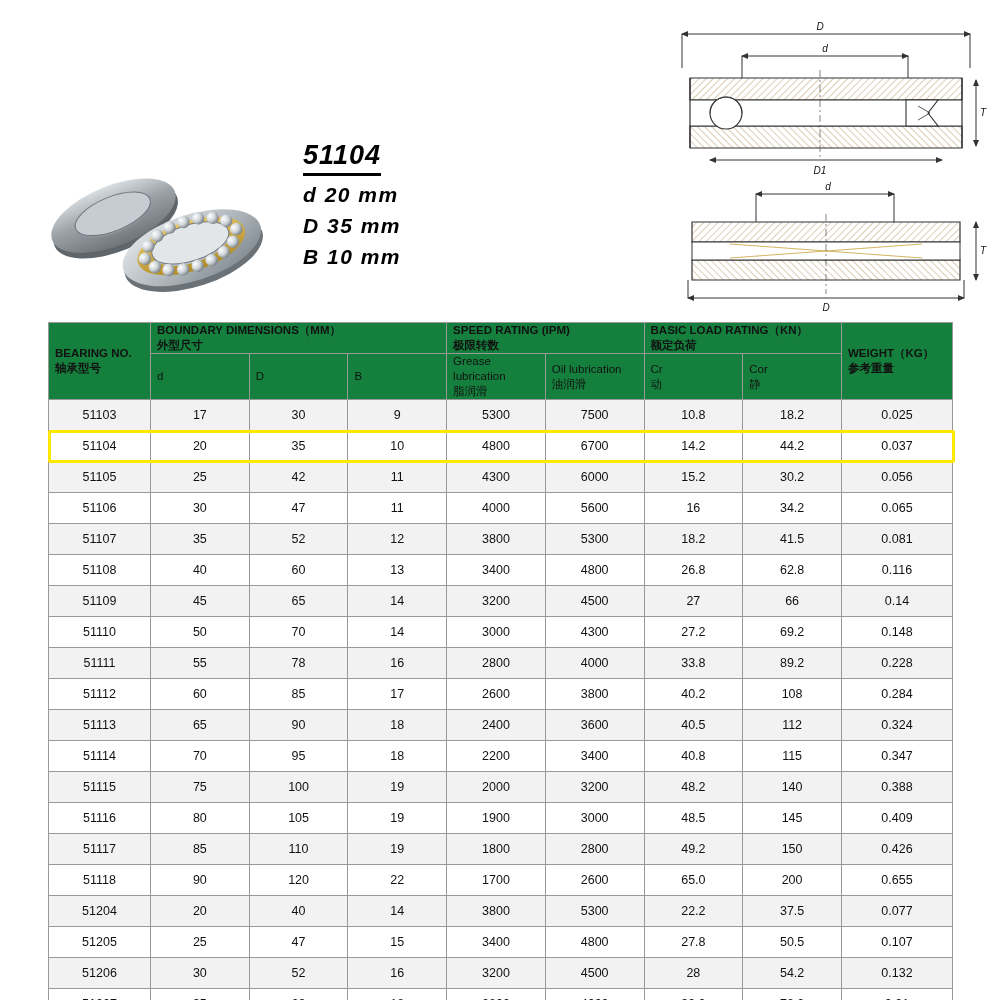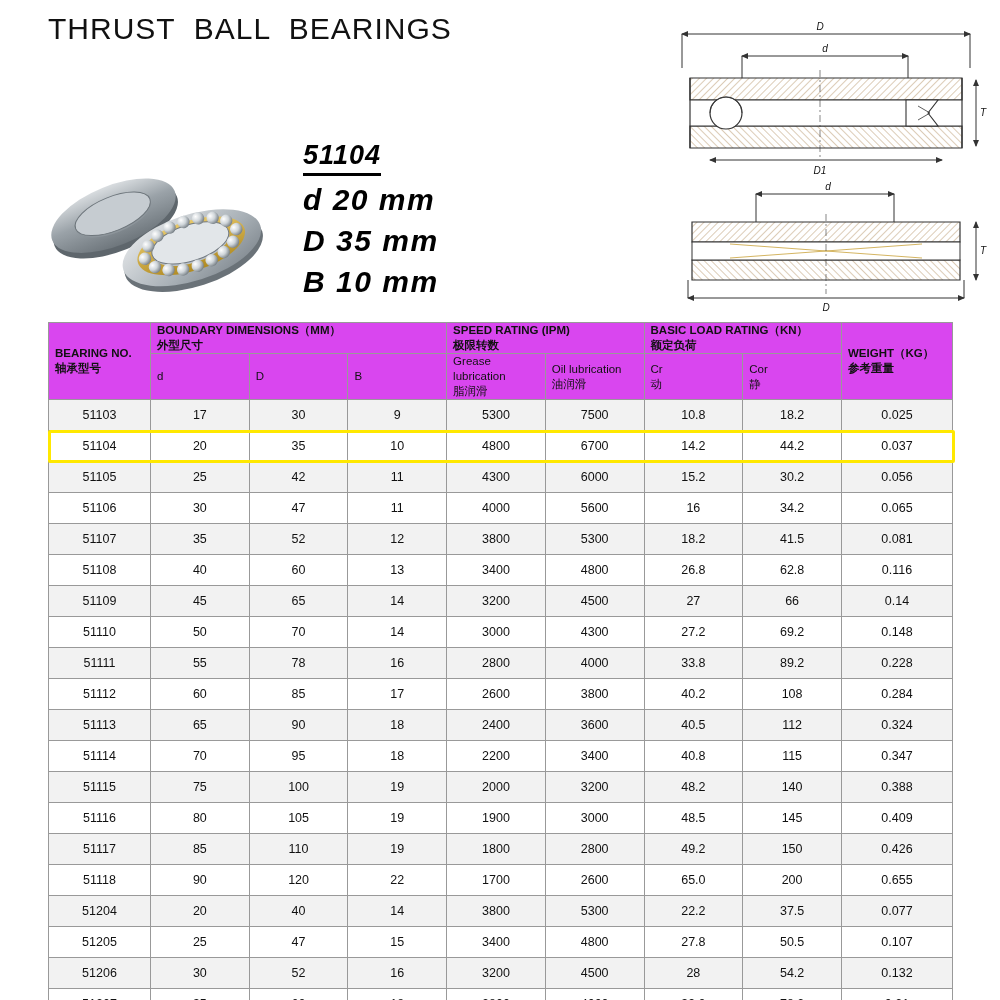--- a/index.html
+++ b/index.html
@@ -59,21 +59,21 @@
   }
   .spec .model {
     font-size: 27px;
     letter-spacing: 1px;
     border-bottom: 3px solid #000;
     display: inline-block;
     padding-bottom: 2px;
     font-style: italic;
   }
   .spec .dim {
-    font-size: 30px;
+    font-size: 21px;
     letter-spacing: 1.5px;
     margin-top: 7px;
   }
 
   
   .drawings {
     position: absolute;
     left: 670px;
     top: 8px;
     width: 320px;
@@ -94,21 +94,21 @@
   }
   table.data th, table.data td {
     border: 1px solid #999;
     font-size: 12.5px;
     padding: 0;
     text-align: center;
     height: 30px;
     color: #111;
   }
   table.data thead th {
-    background: #d946ef;
+    background: #15803d;
     font-weight: bold;
     font-size: 11.5px;
     text-align: left;
     padding-left: 6px;
     vertical-align: middle;
     line-height: 15px;
   }
   table.data thead th.sub {
     font-weight: normal;
     font-size: 11.5px;
@@ -145,21 +145,20 @@
   .col-cr { width: 104px; }
   .col-co { width: 104px; }
   .col-w  { width: 104px; margin-left: 8px; }
 
   .cn { font-size: 11.5px; }
 </style>
 </head>
 <body>
 
 <div class="header">
-  <div class="title-line1">THRUST  BALL  BEARINGS</div>
 </div>
 
 <div class="photo">
   <svg width="260" height="150" viewBox="0 0 260 150">
     <defs>
       <linearGradient id="steel" x1="0" y1="0" x2="0" y2="1">
         <stop offset="0%" stop-color="#d9dde0"></stop>
         <stop offset="45%" stop-color="#9aa2a8"></stop>
         <stop offset="100%" stop-color="#6e767c"></stop>
       </linearGradient>

